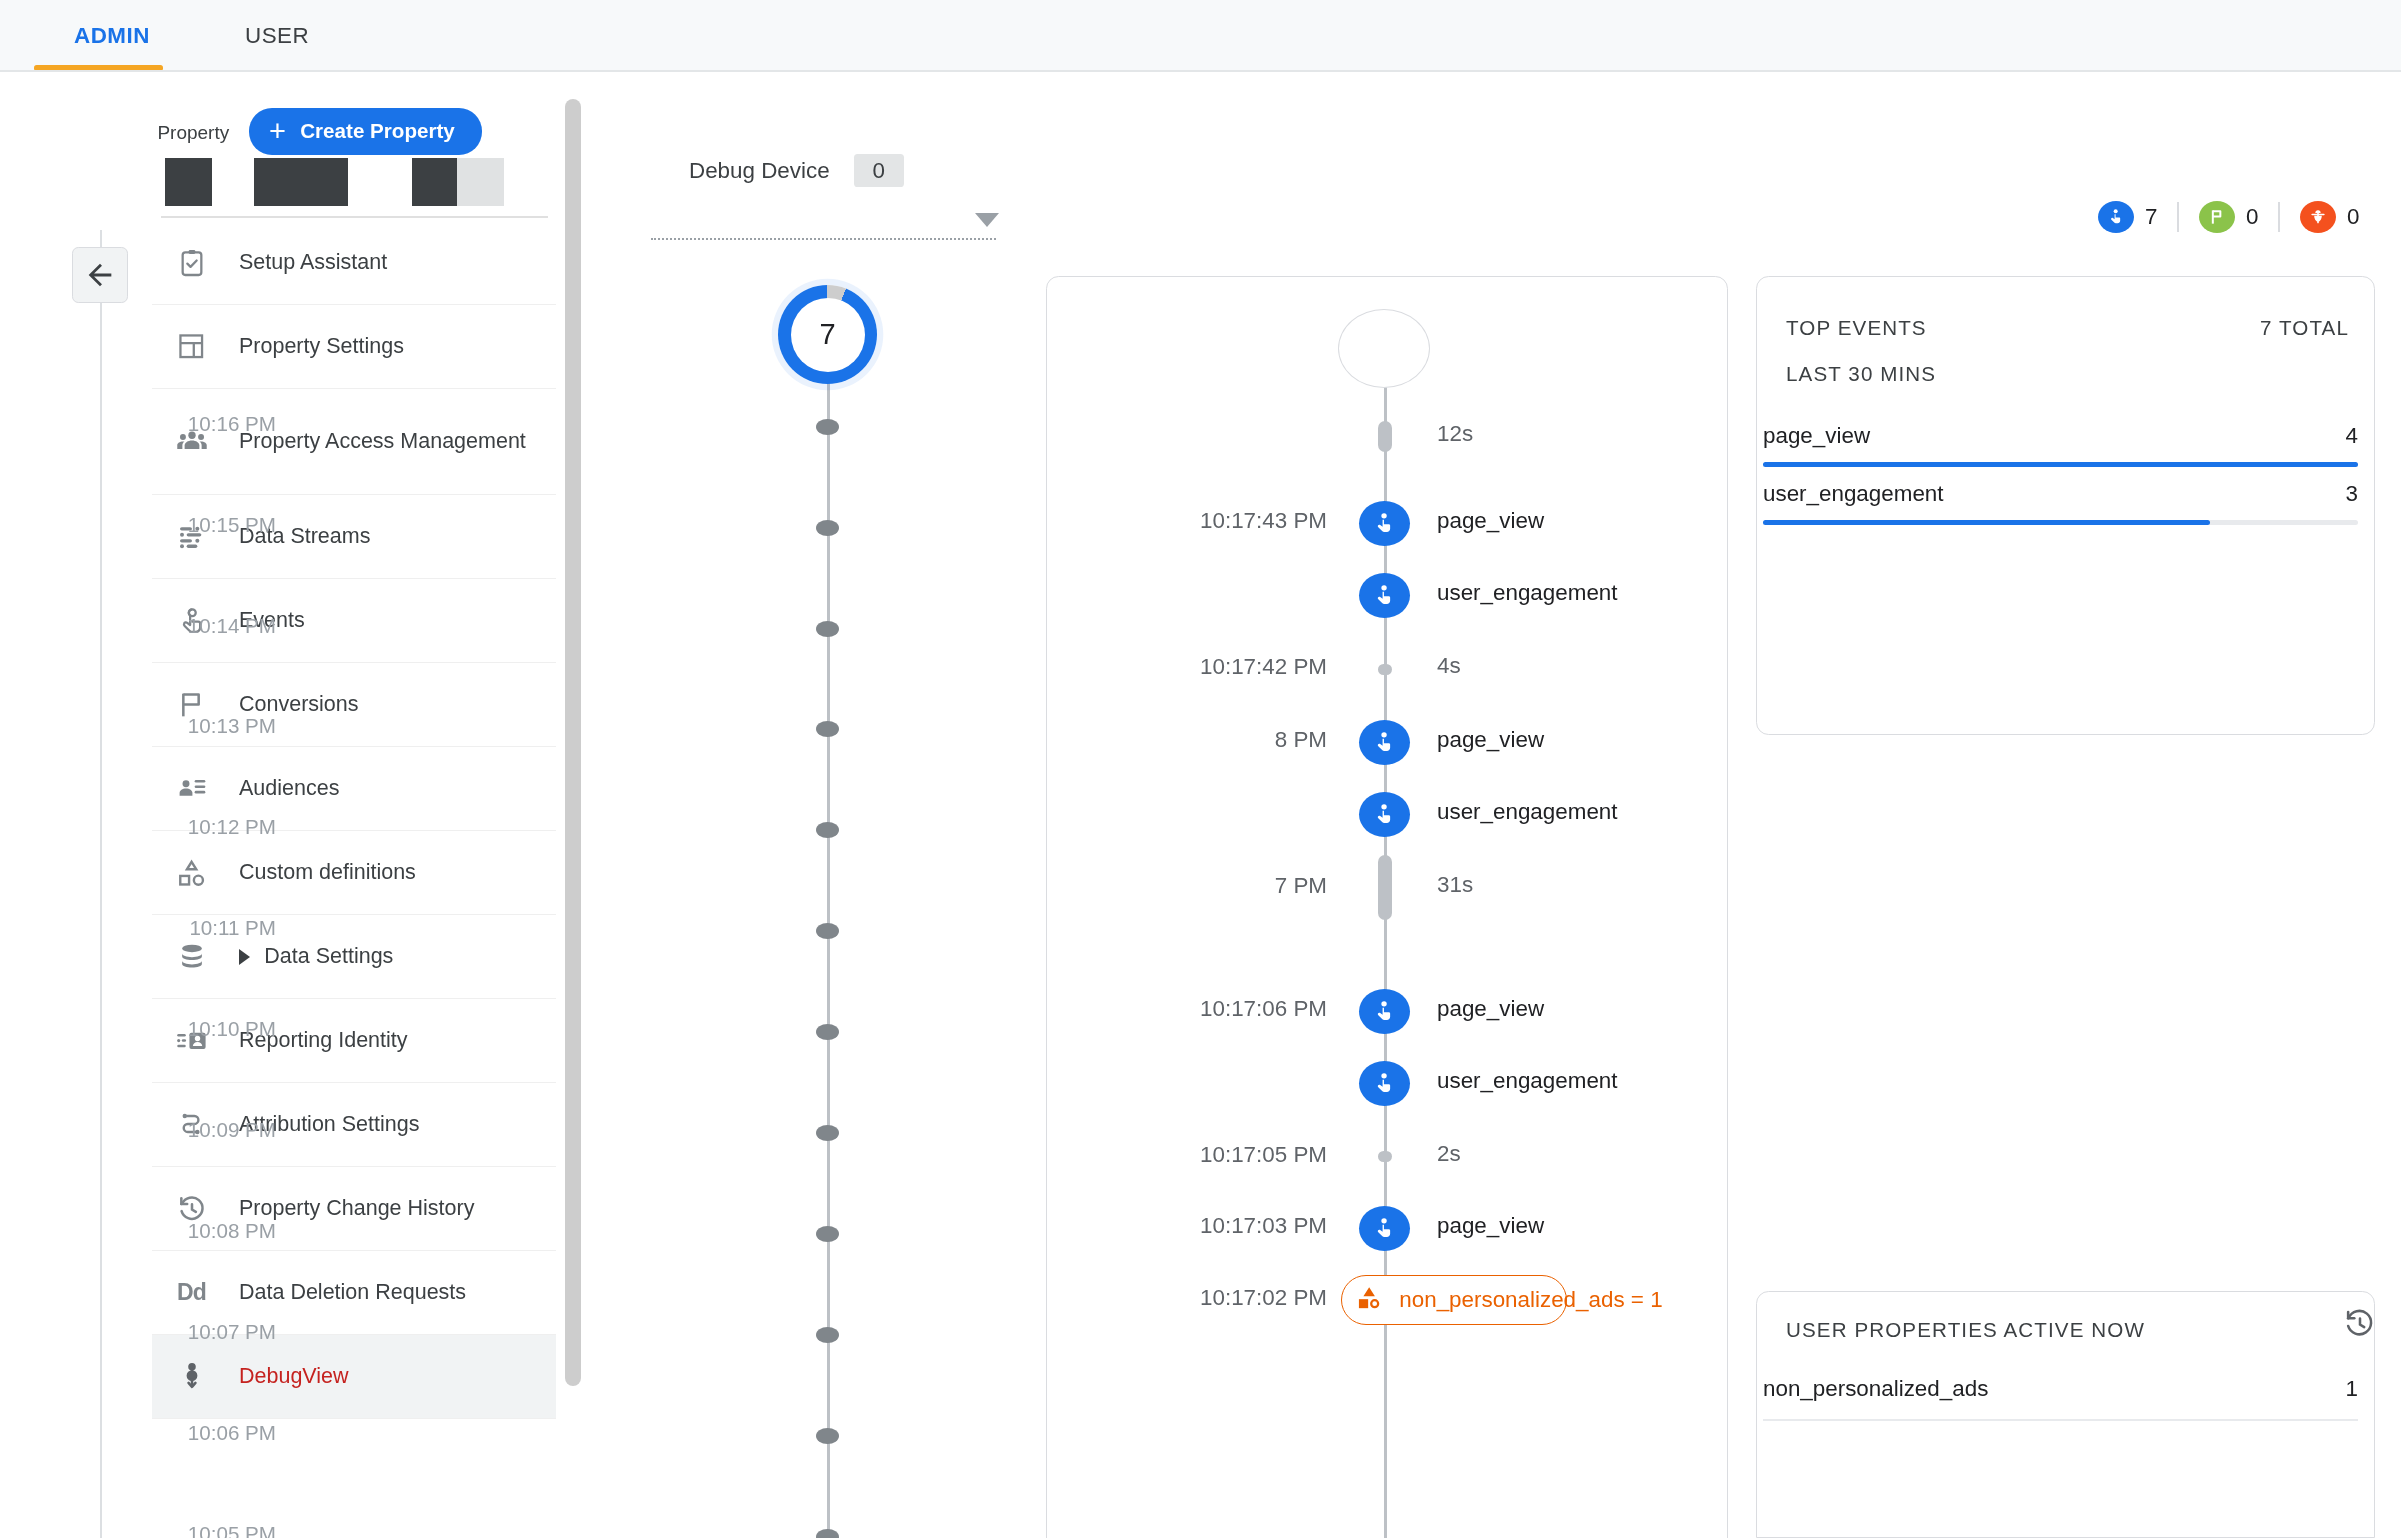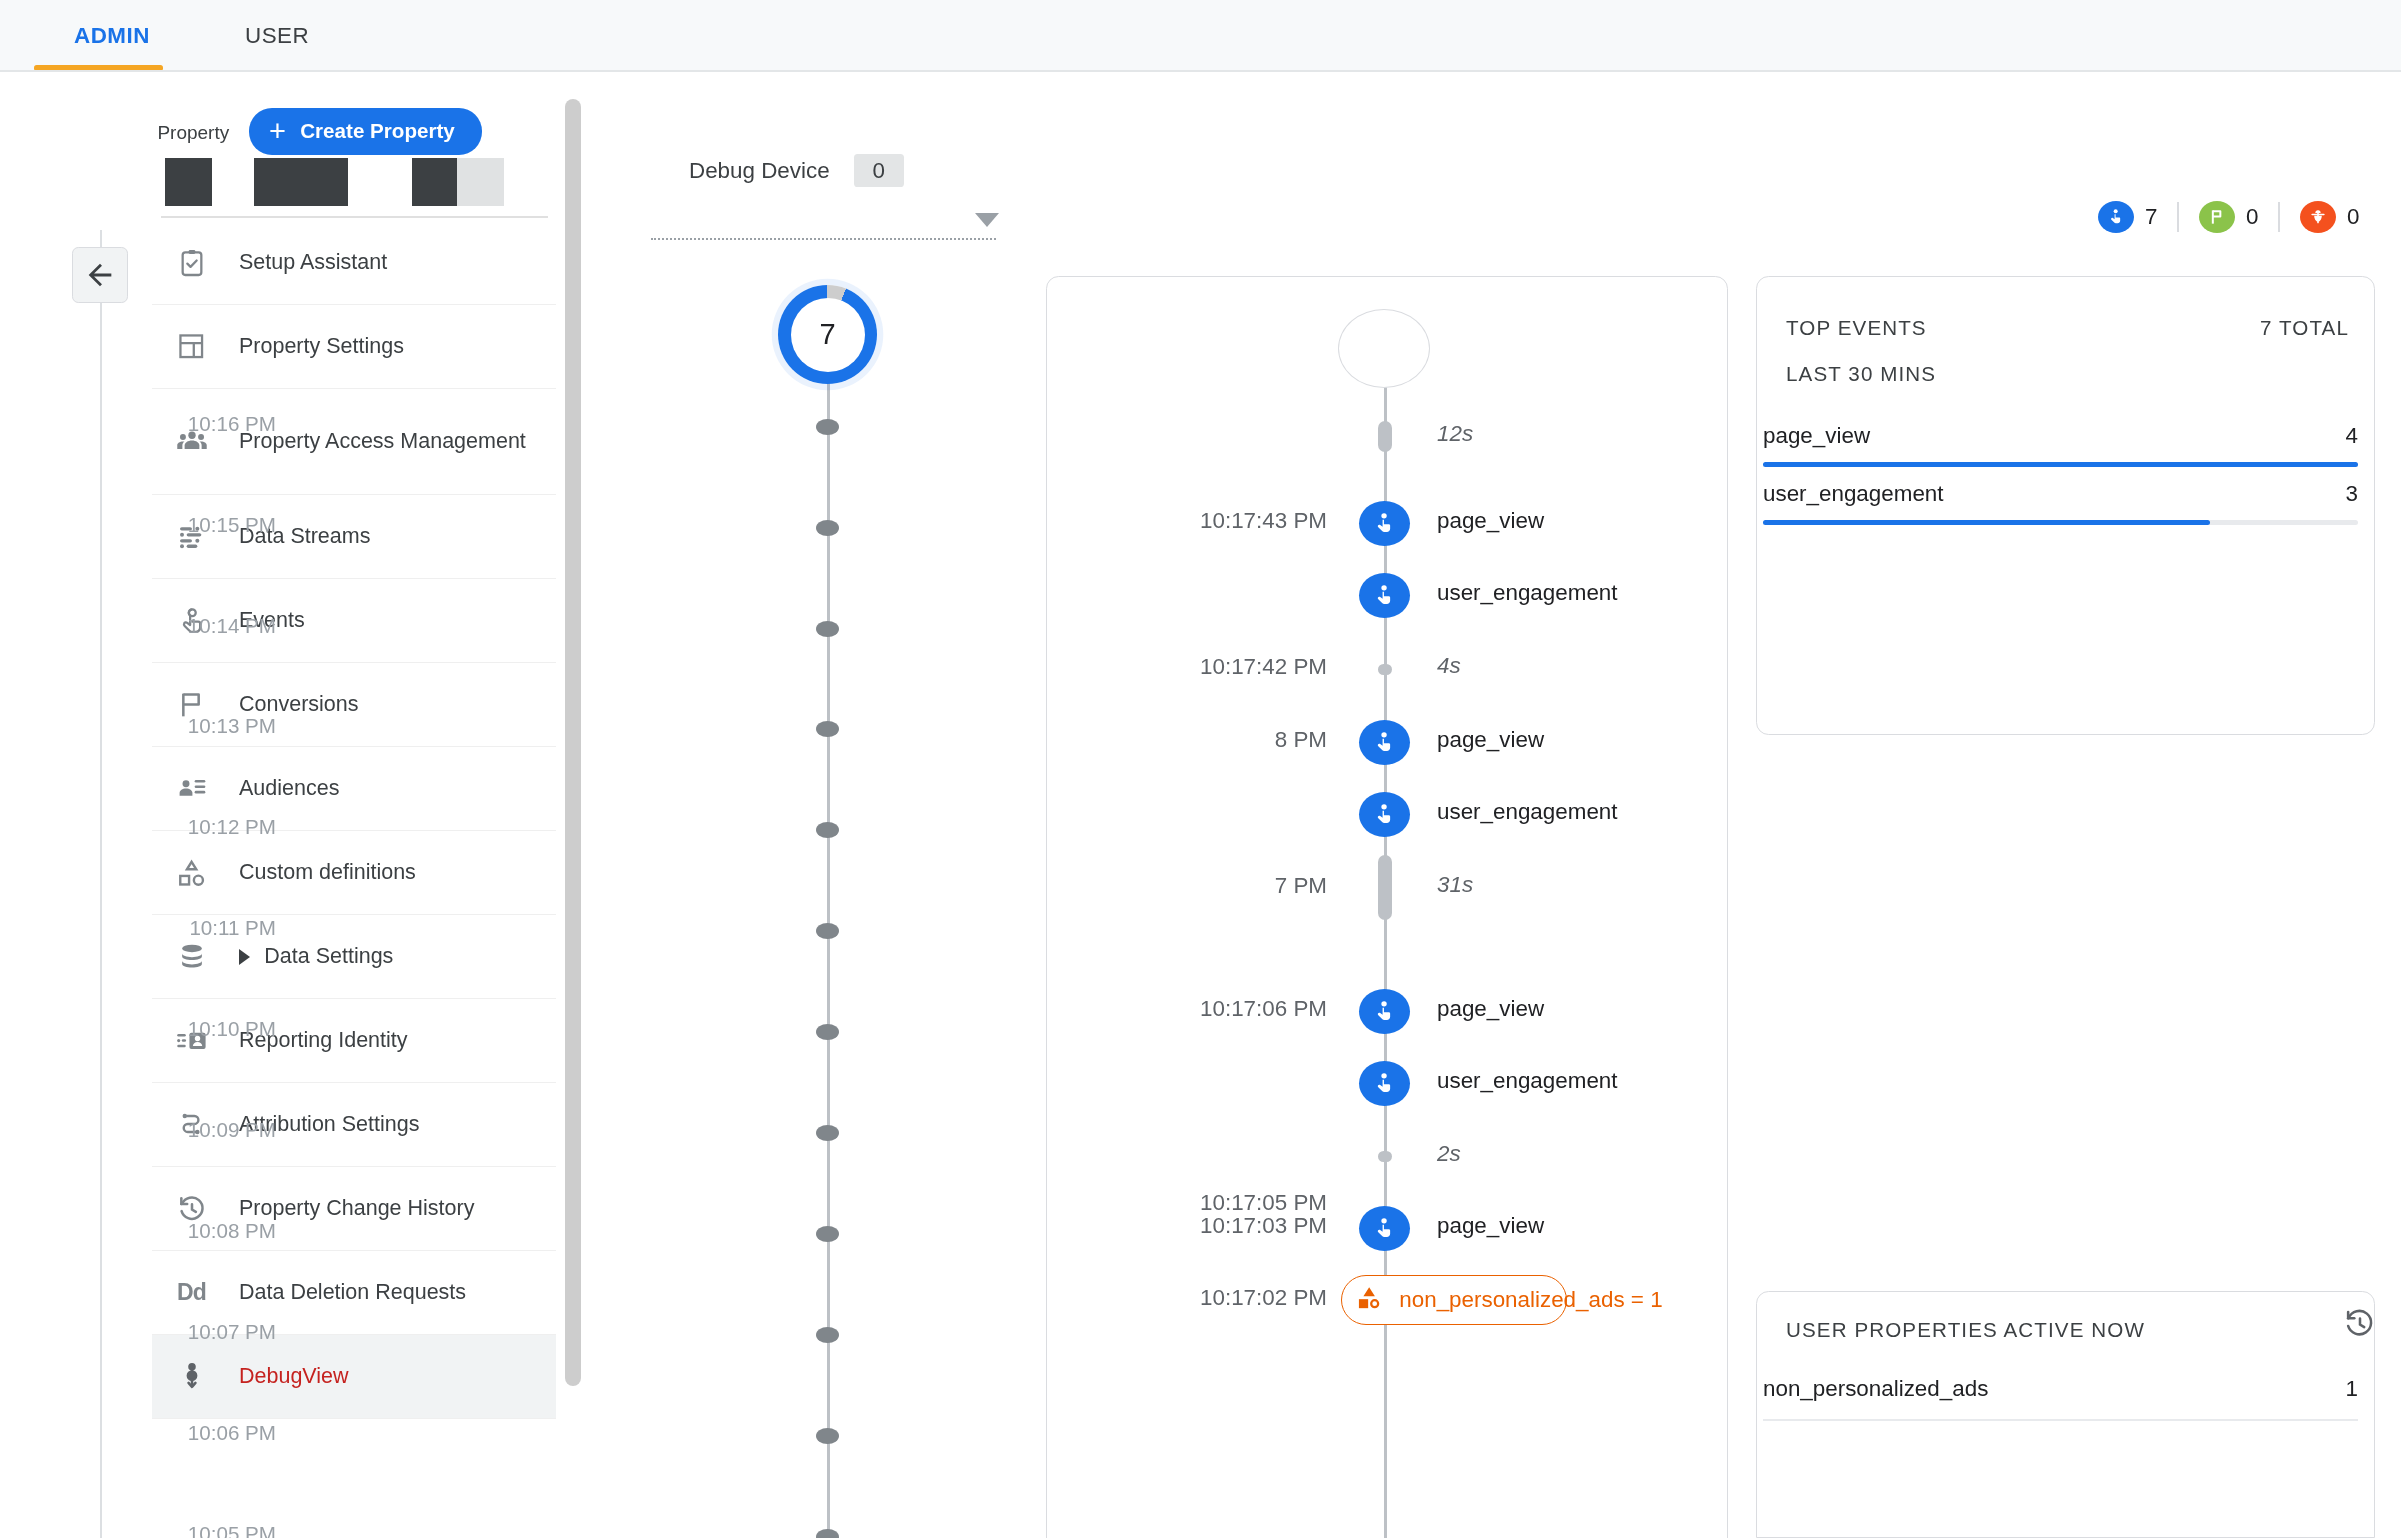--- a/index.html
+++ b/index.html
@@ -152,21 +152,21 @@
     background:#1a73e8; display:flex; align-items:center; justify-content:center; cursor:pointer;
   }
   .ev-name {
     position:absolute; left:1437px; font-size:22.4px; color:#202124; white-space:nowrap;
   }
   .ev-time {
     position:absolute; right:0; width:269px; text-align:right;
     font-size:22.4px; color:#5f6368; white-space:nowrap;
   }
   .ev-gap-label {
-    position:absolute; left:1437px; font-size:22.4px; color:#5f6368; font-style:italic;
+    position:absolute; left:1437px; font-size:22.4px; color:#5f6368; 
   }
   .ev-gap-pill {
     position:absolute; left:1378px; width:13.5px; border-radius:7.2px; background:#bdc1c6;
   }
   .up-pill {
     position:absolute; left:1341px; height:50px; border:1.8px solid #ea6100;
     border-radius:25px; background:#fff; display:flex; align-items:center;
     padding-left:14.3px; gap:16px; cursor:pointer;
   }
   .up-pill .up-text { font-size:22.4px; color:#ea6100; white-space:nowrap; }
@@ -529,21 +529,21 @@
         </svg>
       </div>
       <div class="ev-name" style="top: 996px;">page_view</div>
       <div class="ev-icon" style="top: 1061px;">
         <svg width="27" height="27" viewBox="0 0 24 24" fill="#fff">
           <circle cx="11.6" cy="5.2" r="2.4"></circle>
           <path d="M10.3 8.6v6.2l-2.1-1.5c-.7-.5-1.6-.3-2 .4-.3.5-.1 1.2.3 1.6l3.4 3.4c.5.5 1.2.8 1.9.8h2.3c1.6 0 2.9-1.3 2.9-2.9v-2.8c0-.7-.5-1.2-1.2-1.2h-4.3V8.6z"></path>
         </svg>
       </div>
       <div class="ev-name" style="top: 1068px;">user_engagement</div>
-      <div class="ev-time" style="left: 1058px; top: 1142px; width: 269px; margin-top: 48px;">10:17:05 PM</div>
+      <div class="ev-time" style="left: 1058px; top: 1142px; width: 269px;">10:17:05 PM</div>
       <div class="ev-gap-pill" style="height: 10.8px; top: 1151px;"></div>
       <div class="ev-gap-label" style="top: 1141px;">2s</div>
       <div class="ev-time" style="left: 1058px; top: 1213px; width: 269px;">10:17:03 PM</div>
       <div class="ev-icon" style="top: 1206px;">
         <svg width="27" height="27" viewBox="0 0 24 24" fill="#fff">
           <circle cx="11.6" cy="5.2" r="2.4"></circle>
           <path d="M10.3 8.6v6.2l-2.1-1.5c-.7-.5-1.6-.3-2 .4-.3.5-.1 1.2.3 1.6l3.4 3.4c.5.5 1.2.8 1.9.8h2.3c1.6 0 2.9-1.3 2.9-2.9v-2.8c0-.7-.5-1.2-1.2-1.2h-4.3V8.6z"></path>
         </svg>
       </div>
       <div class="ev-name" style="top: 1213px;">page_view</div>

